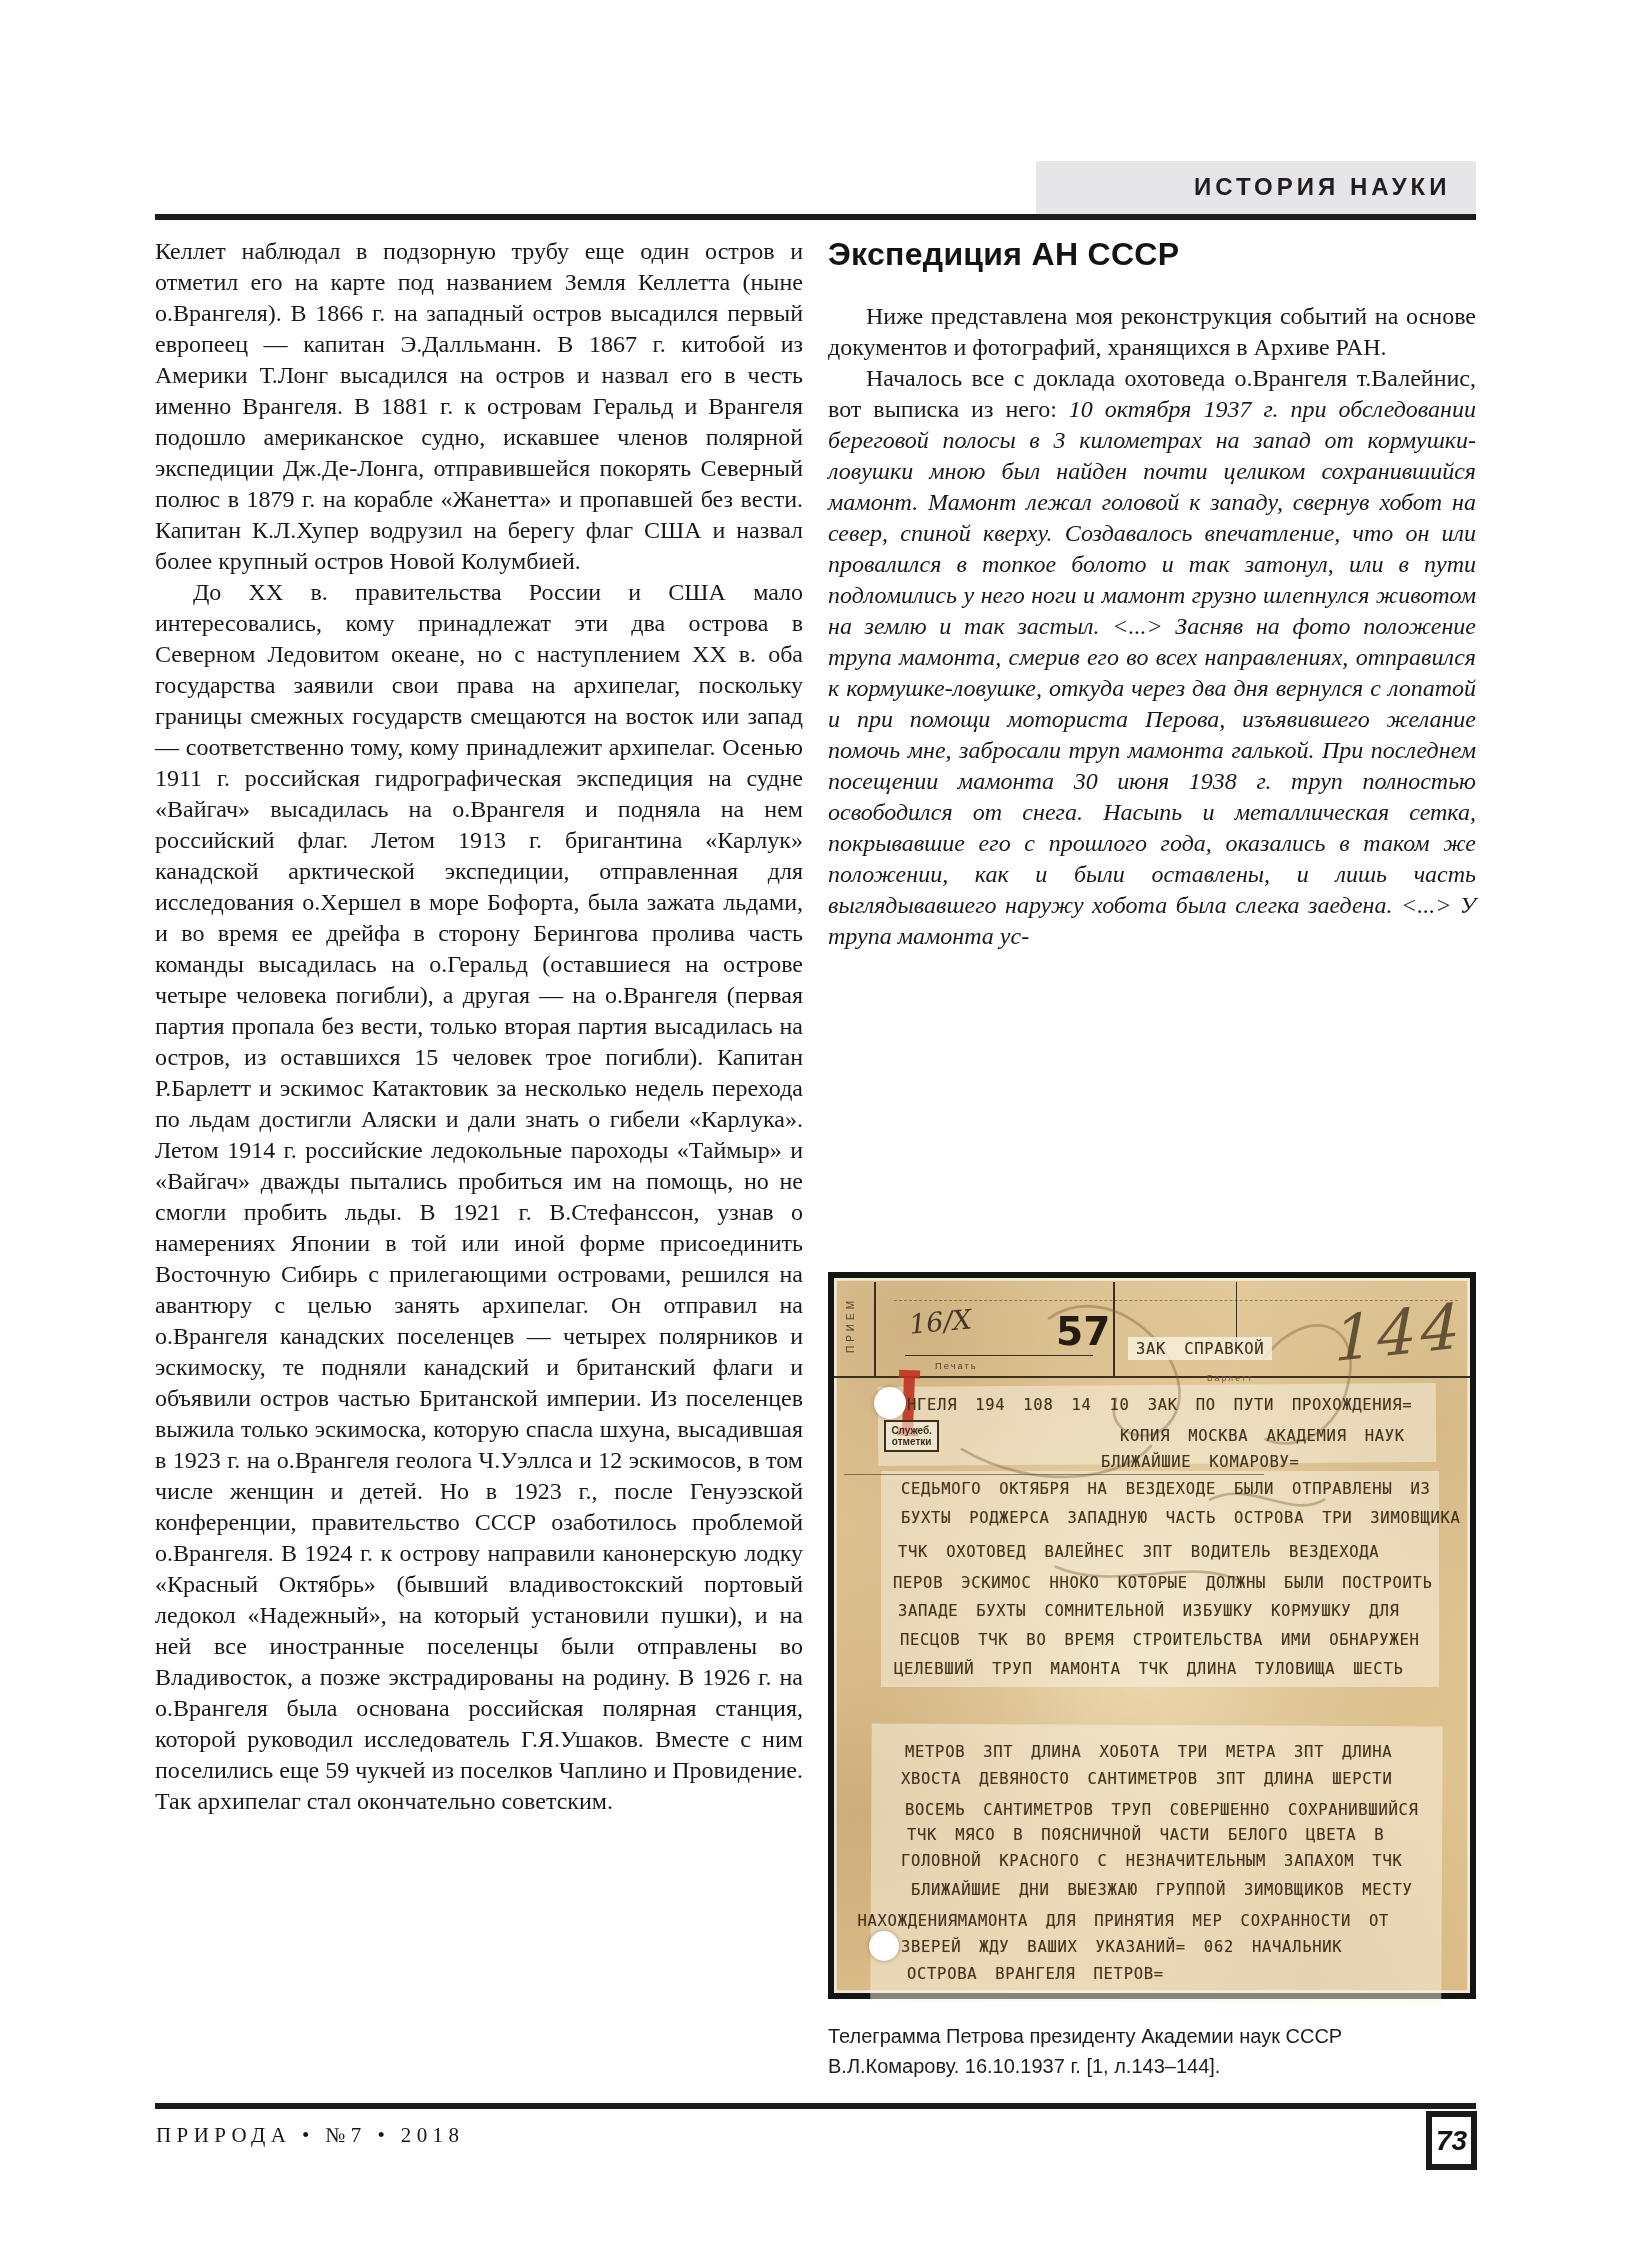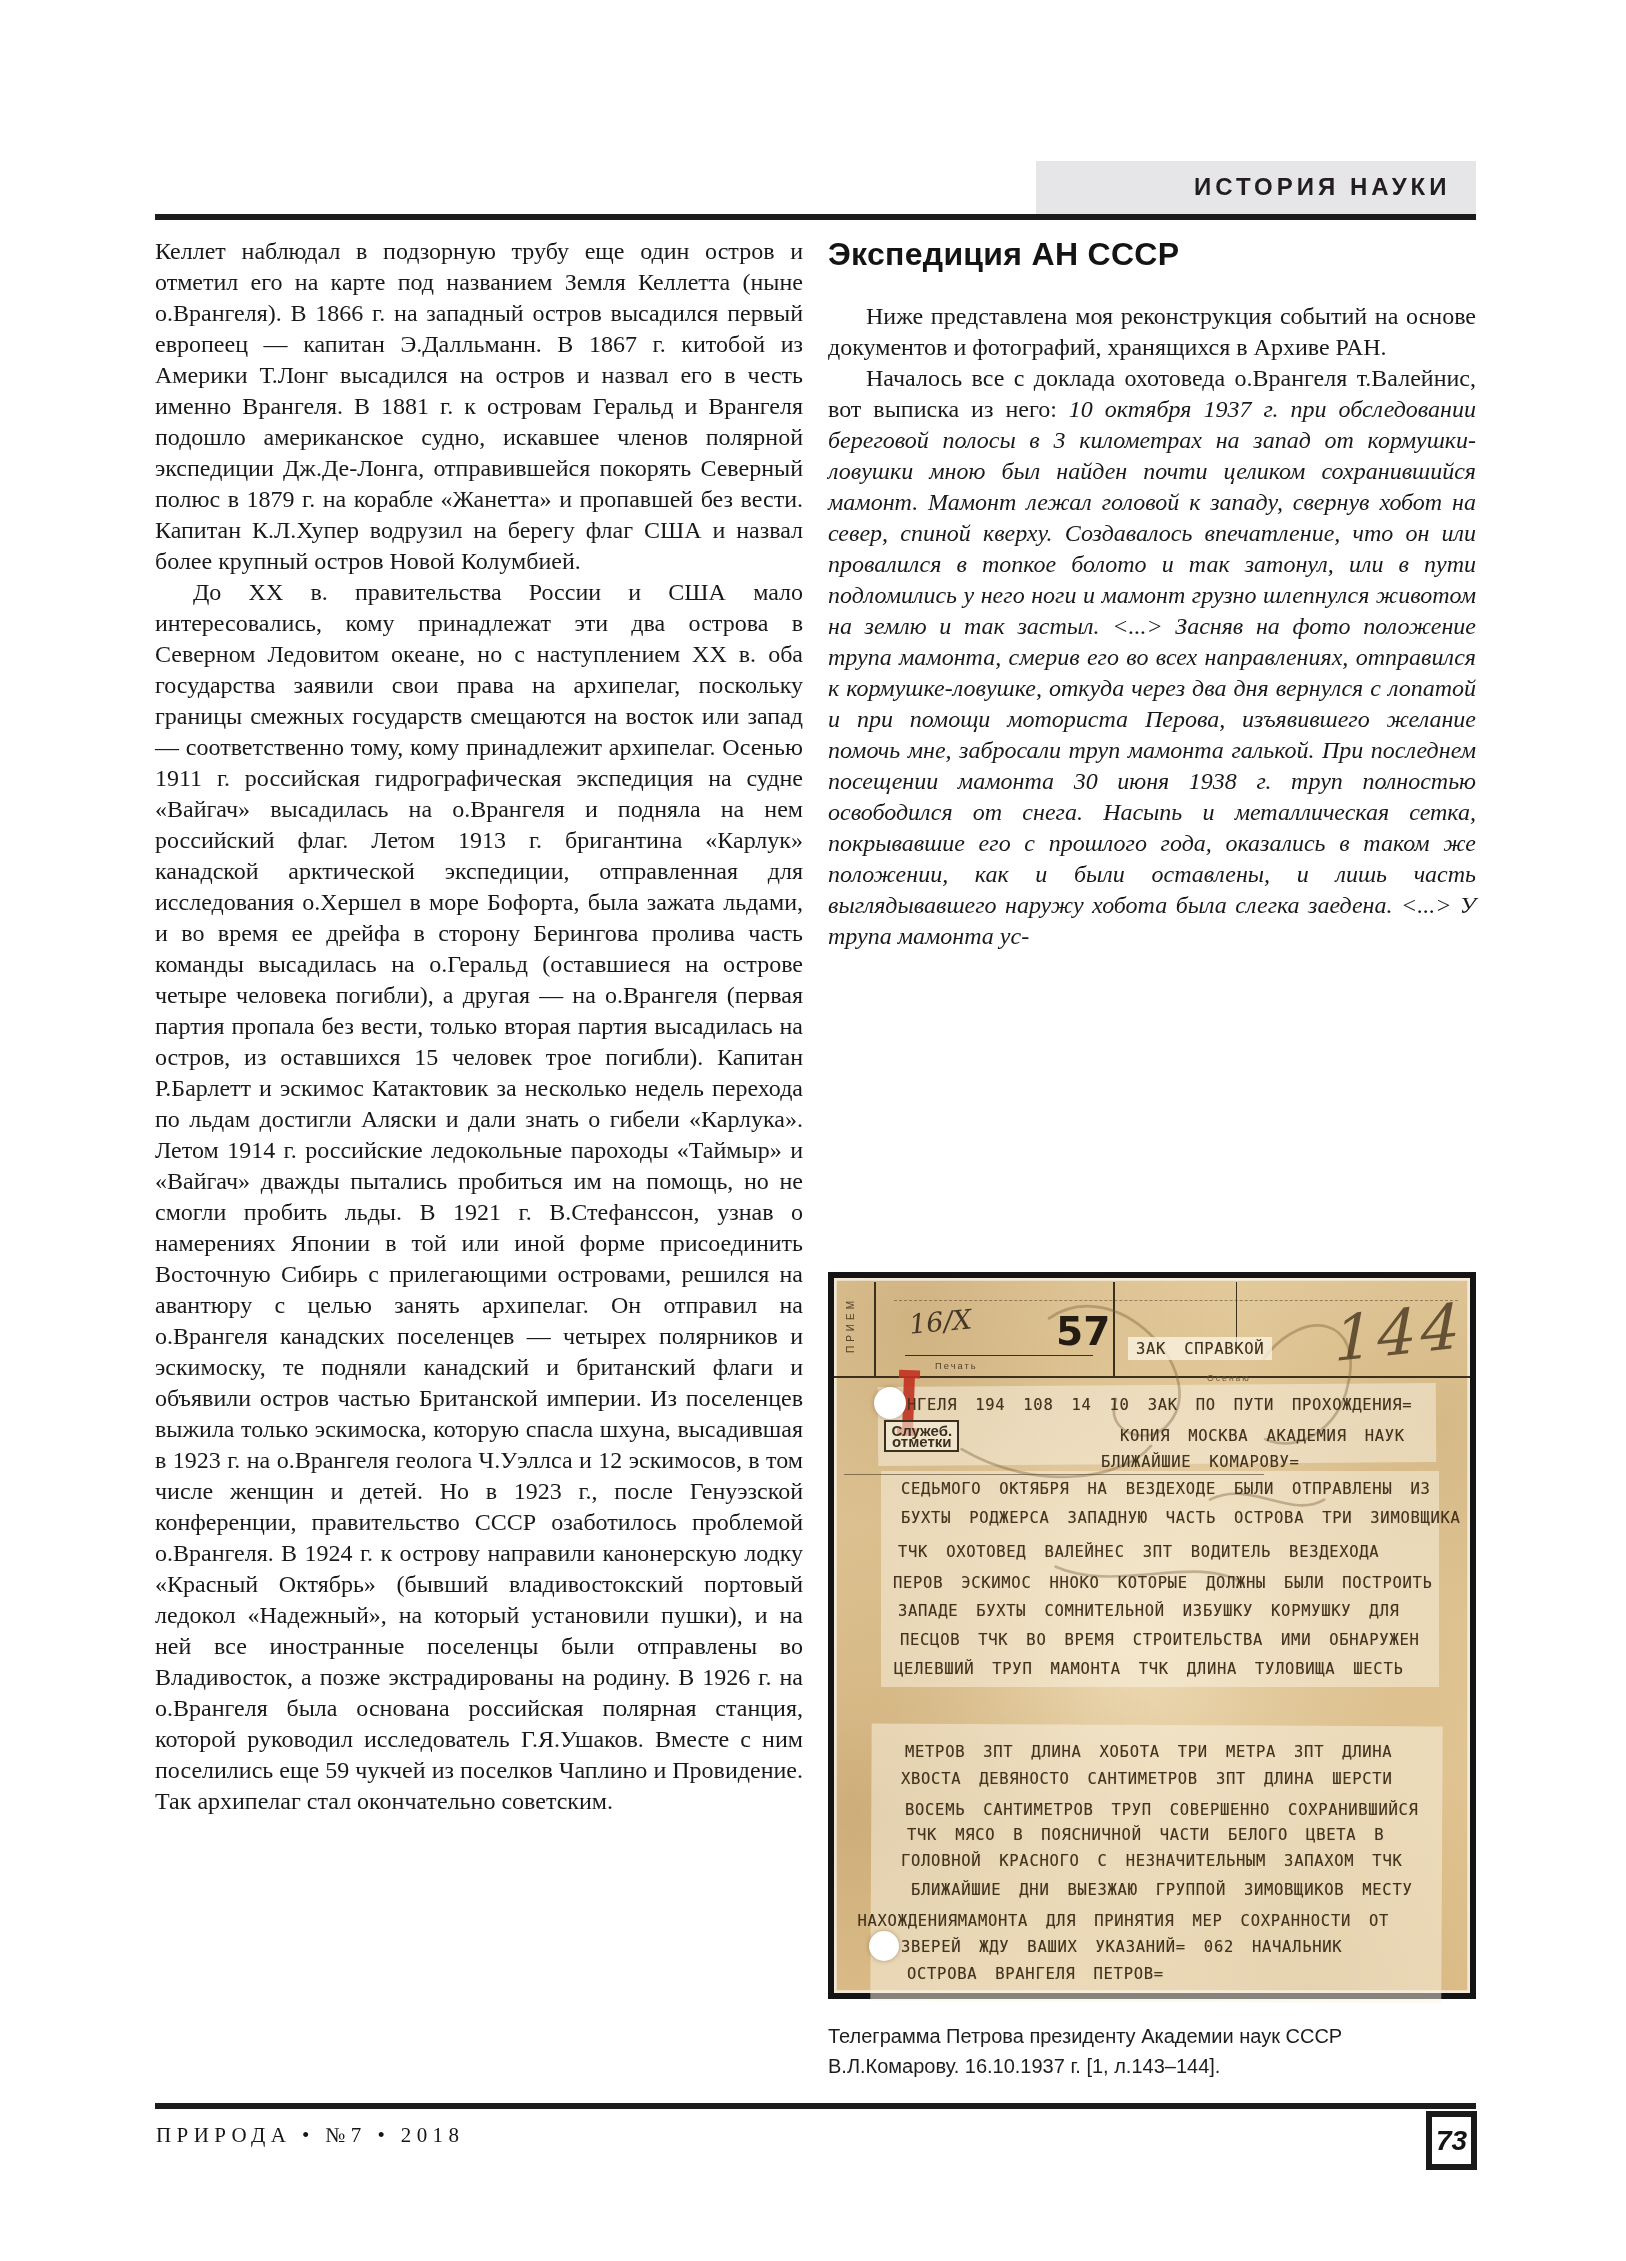--- a/index.html
+++ b/index.html
@@ -48,21 +48,21 @@
   .tg-hole{position:absolute;background:#ffffff;border-radius:50%;box-shadow:0 0 4px rgba(120,90,50,.5);}
   #tg-num57{font-family:"DejaVu Sans", sans-serif;font-weight:bold;font-size:39px;color:#241c12;}
   #tg-date{font-family:"DejaVu Serif", serif;font-style:italic;font-size:27px;color:#453828;
        transform:rotate(-5deg);}
   #tg-144{font-family:"DejaVu Serif", serif;font-style:italic;font-size:62px;color:rgba(80,62,38,.85);
        transform:rotate(-6deg) skewX(-6deg);letter-spacing:4px;}
   #tg-priem{writing-mode:vertical-rl;transform:rotate(180deg);font-size:10px;letter-spacing:4px;
        font-family:"Liberation Sans", sans-serif;color:#55432c;}
   #tg-zak{background:rgba(250,243,225,.78);padding:2.7px 8px;}
   #tg-sluzheb{border:2px solid #3c2f1e;background:rgba(245,238,220,.6);padding:2.7px 5.4px;
-       font-family:"Liberation Sans", sans-serif;font-weight:bold;font-size:15px;line-height:11.4px;
+       font-family:"Liberation Sans", sans-serif;font-weight:bold;font-size:10px;line-height:11.4px;
        color:#3c2f1e;text-align:center;}
   #tg-redmark{position:absolute;left:69px;top:93px;width:10.7px;height:64px;background:#c23222;
        transform:rotate(2deg);opacity:.9;}
   #tg-redmark:before,#tg-redmark:after{content:"";position:absolute;left:-5.4px;width:21.5px;height:8px;background:#c23222;}
   #tg-redmark:before{top:-1.3px;} #tg-redmark:after{bottom:-1.3px;}
 
   
   #caption{position:absolute;left:828px;top:2021px;width:648px;
        font-family:"Liberation Sans", sans-serif;font-size:20px;line-height:30px;
        color:#1f1c1d;text-align:left;}
@@ -120,21 +120,21 @@
         <path d="M 560 330 C 620 300, 680 360, 730 330"></path>
       </g>
     </svg>
 
     <div class="abs" id="tg-priem" style="left:10.7px;top:19px;">ПРИЕМ</div>
     <div class="abs" id="tg-date" style="left:75px;top:28px;">16/X</div>
     <div class="tg-small" style="left:101px;top:82px;font-size:9.4px;">Печать</div>
     <div id="tg-redmark"></div>
     <div class="abs" id="tg-num57" style="left:222px;top:31px;">57</div>
     <div class="tg-typed" id="tg-zak" style="left:294px;top:59px;">ЗАК СПРАВКОЙ</div>
-    <div class="tg-small" style="left:373px;top:95px;font-size:8.7px;color:#6a573a;">Осенью</div>
+    <div class="tg-small" style="left:373px;top:95px;font-size:8.7px;color:#6a573a;">Барлетт</div>
     <div class="abs" id="tg-144" style="left:500px;top:17.5px;">144</div>
 
     <div class="tg-hole" style="left:40px;top:109px;width:32px;height:32px;"></div>
     <div class="tg-typed" style="left:73px;top:118px;">НГЕЛЯ  194  108  14 10 ЗАК ПО ПУТИ ПРОХОЖДЕНИЯ=</div>
     <div class="abs" id="tg-sluzheb" style="left:50px;top:142px;">
       <div>Служеб.</div>
       <div>отметки</div>
     </div>
     <div class="tg-typed" style="left:286px;top:149px;">КОПИЯ МОСКВА АКАДЕМИЯ НАУК</div>
     <div class="tg-typed" style="left:267px;top:175px;">БЛИЖАЙШИЕ КОМАРОВУ=</div>

